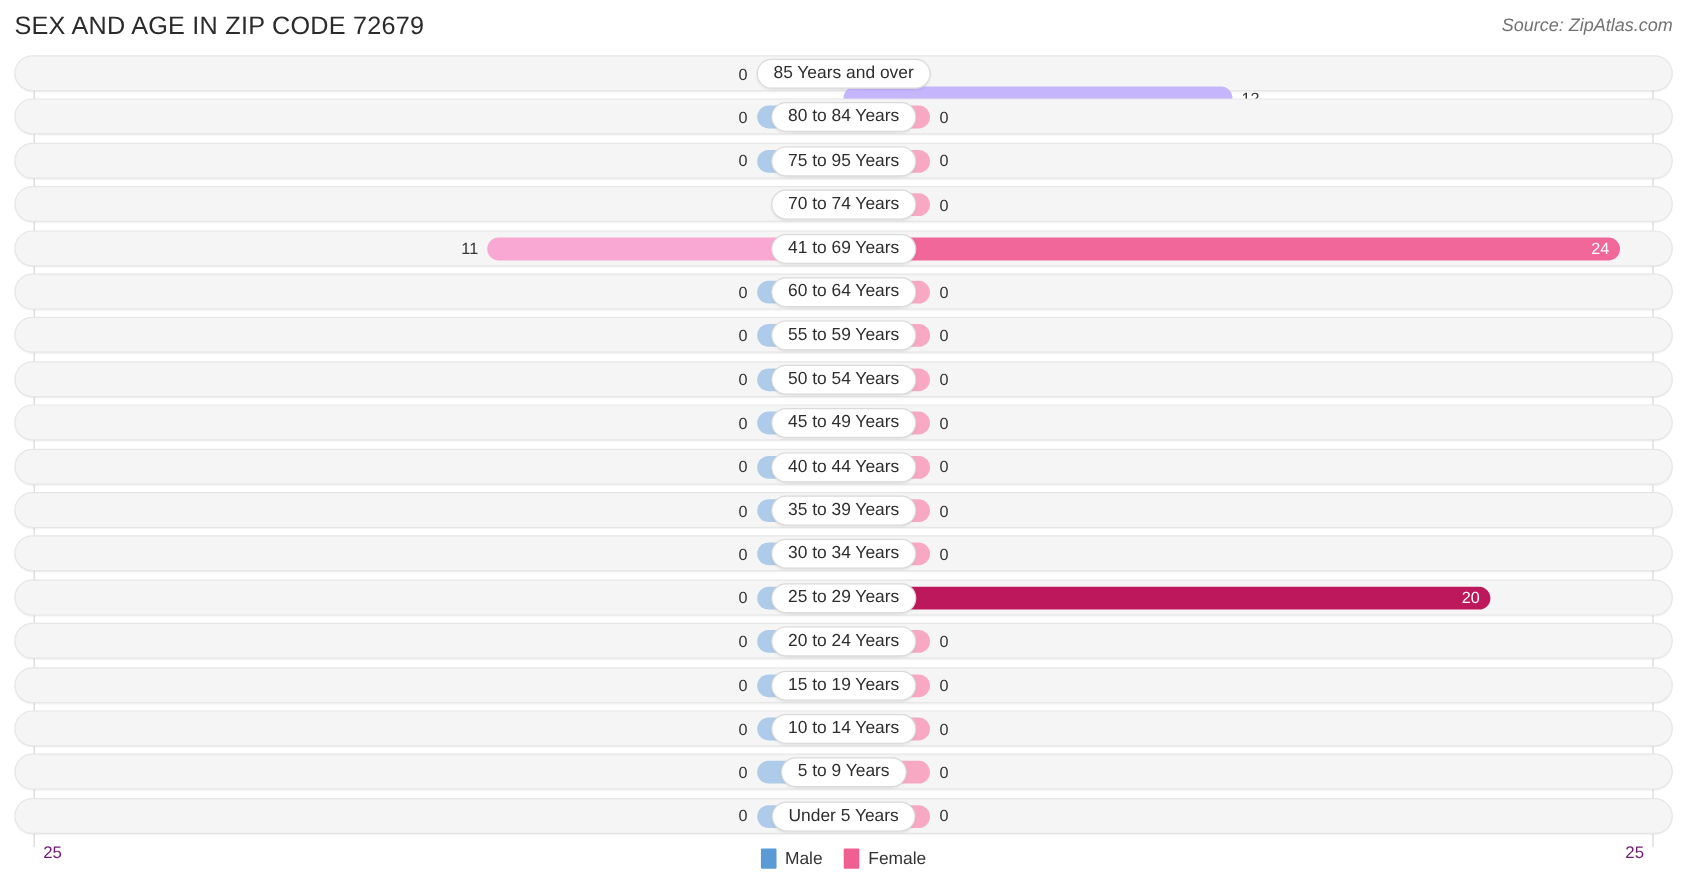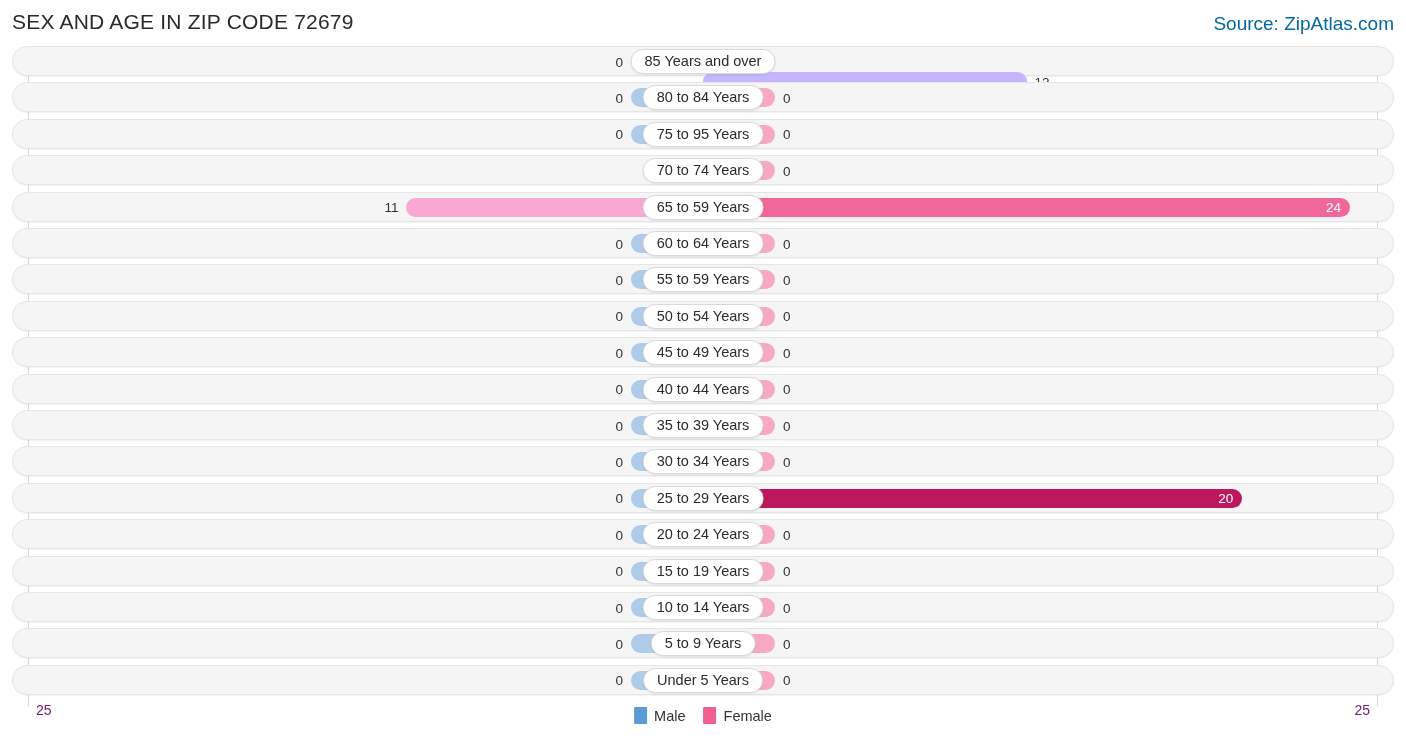--- a/index.html
+++ b/index.html
@@ -14,21 +14,21 @@
 
   
   .header { position: absolute; left: 0; top: 0; width: 1406px; height: 46px; }
   .chart-title {
     position: absolute; left: 12px; top: 10px;
     font-size: 21px; color: #2b2b2b; letter-spacing: .2px;
     white-space: nowrap;
   }
   .chart-source {
     position: absolute; right: 12px; top: 13px;
-    font-size: 19px; color: #0369a1;
+    font-size: 15px; font-style: italic; color: #737373;
     white-space: nowrap;
   }
 
   
   .plot { position: absolute; left: 0; top: 46px; width: 1406px; height: 656px; }
 
   .axis-line {
     position: absolute; top: 4px; width: 1px; height: 656px;
     background: #d8d8d8;
   }
@@ -145,21 +145,21 @@
         <div class="age-pill">70 to 74 Years</div>
       </div>
       <div class="row" style="top: 145.6px;">
         <div class="track" style="background: rgb(245, 245, 245); border-color: rgb(230, 230, 230);"></div>
         <div class="bar male" style="width: 296.56px; background: #f9a8d4;">
           <span class="bar-val outside">11</span>
         </div>
         <div class="bar female" style="width: 647.04px; background: rgb(242, 103, 154);">
           <span class="bar-val inside">24</span>
         </div>
-        <div class="age-pill">65 to 59 Years</div>
+        <div class="age-pill">41 to 69 Years</div>
       </div>
       <div class="row" style="top: 182px;">
         <div class="track" style="background: rgb(245, 245, 245); border-color: rgb(230, 230, 230);"></div>
         <div class="bar male" style="width: 72px; background: rgb(174, 203, 234);">
           <span class="bar-val outside">0</span>
         </div>
         <div class="bar female" style="width: 72px; background: rgb(249, 168, 196);">
           <span class="bar-val outside">0</span>
         </div>
         <div class="age-pill">60 to 64 Years</div>

